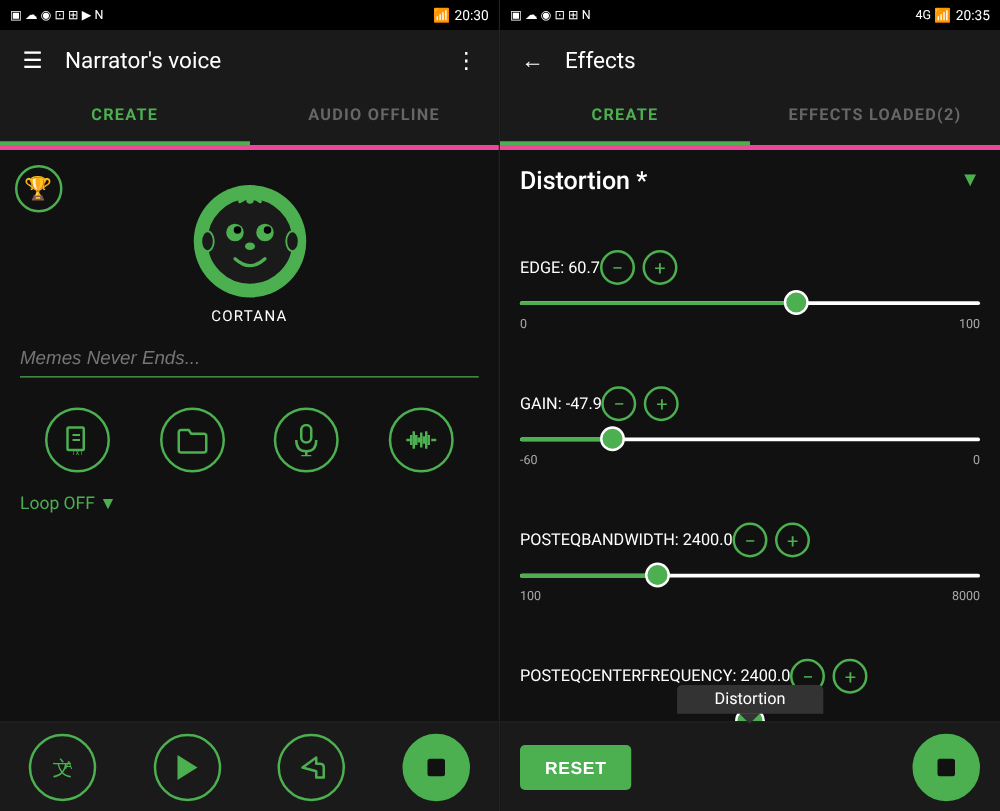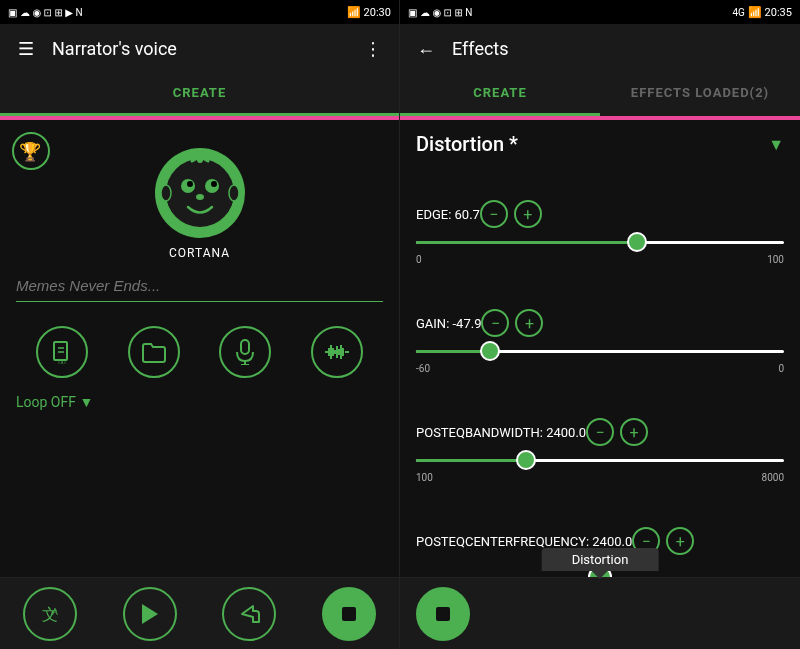--- a/index.html
+++ b/index.html
@@ -397,20 +397,21 @@
   </div>
 
   <div class="top-bar">
     <div class="icon-btn">☰</div>
     <span class="top-bar-title">Narrator's voice</span>
     <div class="icon-btn">⋮</div>
   </div>
 
   <div class="tab-bar">
     <div class="tab active">CREATE</div>
+    <div class="tab inactive">AUDIO OFFLINE</div>
   </div>
 
   <div class="left-content">
 
     <div class="trophy-icon">
       <span>🏆</span>
     </div>
 
     <div class="avatar-container">
       <div class="avatar-circle">
@@ -620,20 +621,21 @@
     </div>
   </div>
 
   <div class="bottom-right">
 
     <div class="distortion-popup">
       <span class="distortion-popup-text">Distortion</span>
       <div class="distortion-popup-arrow"></div>
     </div>
 
+    <button class="green-btn">RESET</button>
 
     <div class="bottom-btn stop">
       <svg width="18" height="18" viewBox="0 0 18 18">
         <rect x="2" y="2" width="14" height="14" rx="2" fill="#111"></rect>
       </svg>
     </div>
   </div>
 </div>
 
 </body></html>

